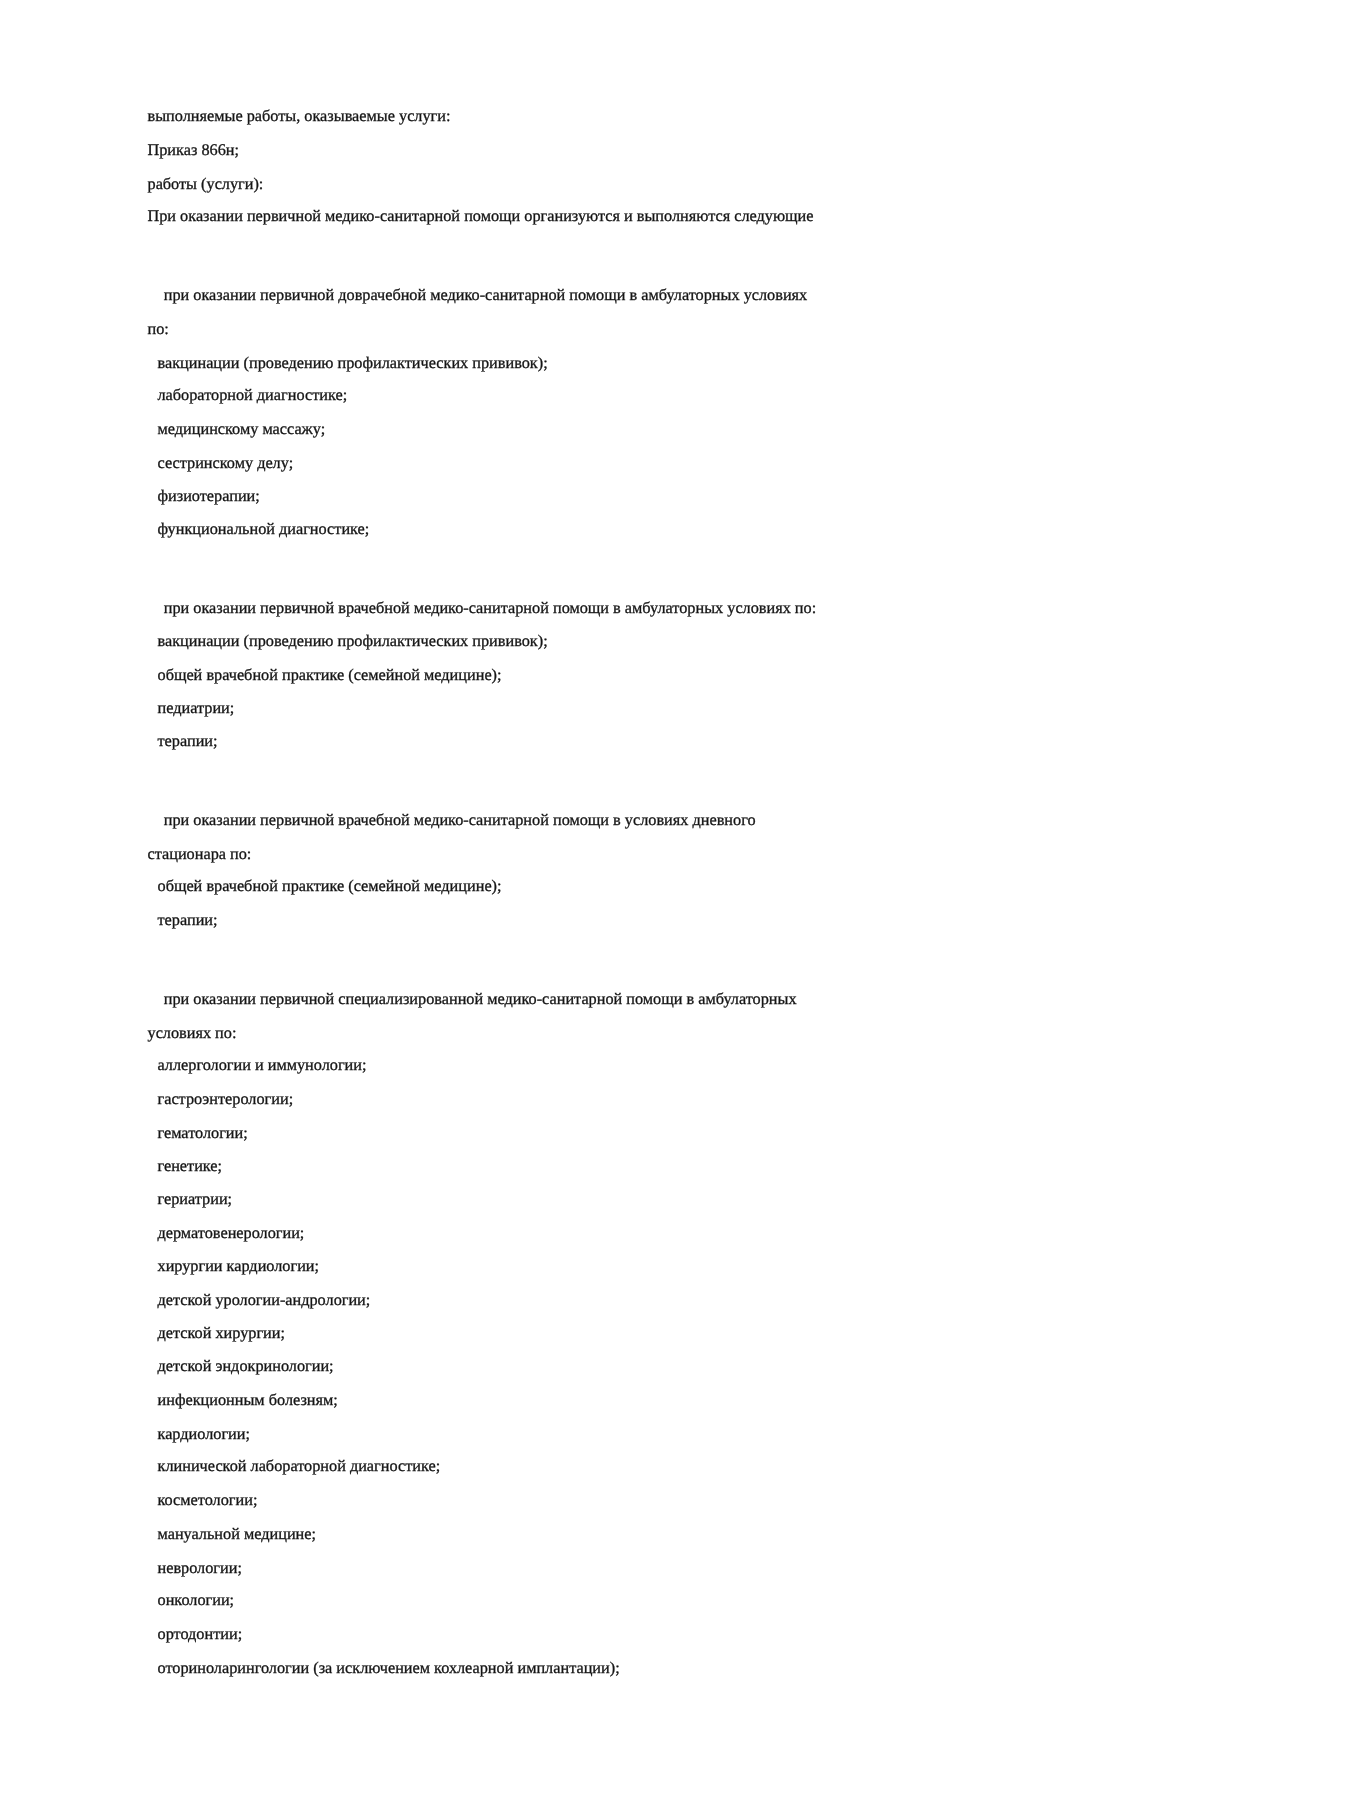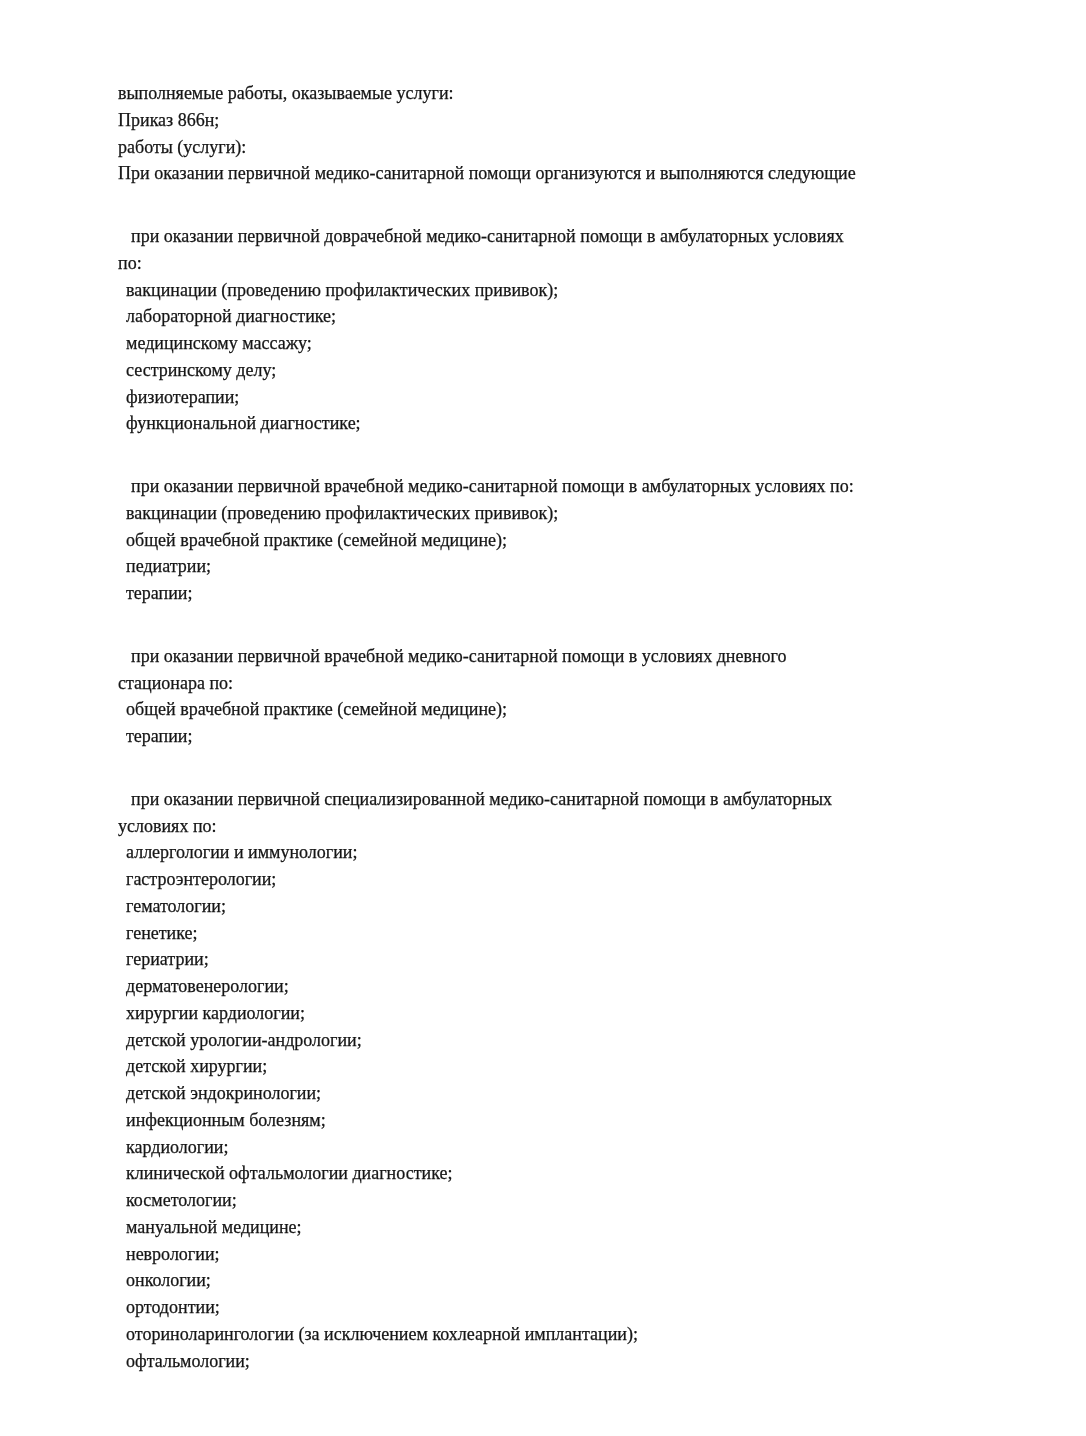--- a/index.html
+++ b/index.html
@@ -14,21 +14,21 @@
     background: #ffffff;
     overflow: hidden;
     font-family: "Liberation Serif", "DejaVu Serif", serif;
   }
   .doc-body {
     position: absolute;
     left: 118px;
     top: 80px;
     width: 930px;
     color: #161616;
-    font-size: 18px;
+    font-size: 13px;
     line-height: 26.75px;
     -webkit-text-stroke: 0.25px #161616;
   }
   .line {
     white-space: nowrap;
   }
   .indent-0 { margin-left: 0; }
   .indent-1 { margin-left: 13px; margin-top: 36px; }
   .indent-2 { margin-left: 8px; }
 </style>
@@ -65,22 +65,21 @@
       <div class="line indent-2">гематологии;</div>
       <div class="line indent-2">генетике;</div>
       <div class="line indent-2">гериатрии;</div>
       <div class="line indent-2">дерматовенерологии;</div>
       <div class="line indent-2">хирургии кардиологии;</div>
       <div class="line indent-2">детской урологии-андрологии;</div>
       <div class="line indent-2">детской хирургии;</div>
       <div class="line indent-2">детской эндокринологии;</div>
       <div class="line indent-2">инфекционным болезням;</div>
       <div class="line indent-2">кардиологии;</div>
-      <div class="line indent-2">клинической офтальмологии диагностике;</div>
+      <div class="line indent-2">клинической лабораторной диагностике;</div>
       <div class="line indent-2">косметологии;</div>
       <div class="line indent-2">мануальной медицине;</div>
       <div class="line indent-2">неврологии;</div>
       <div class="line indent-2">онкологии;</div>
       <div class="line indent-2">ортодонтии;</div>
       <div class="line indent-2">оториноларингологии (за исключением кохлеарной имплантации);</div>
-      <div class="line indent-2">офтальмологии;</div>
     </div>
 </div>
 
 </body></html>

